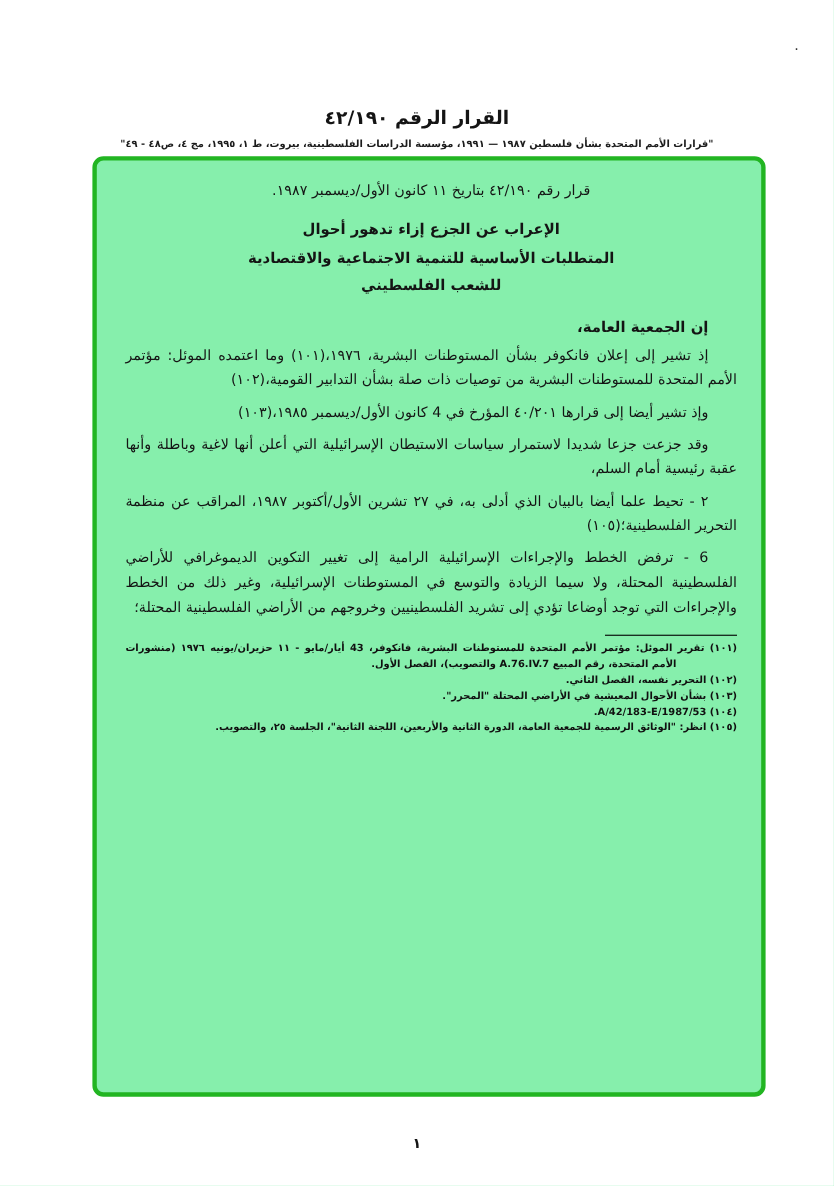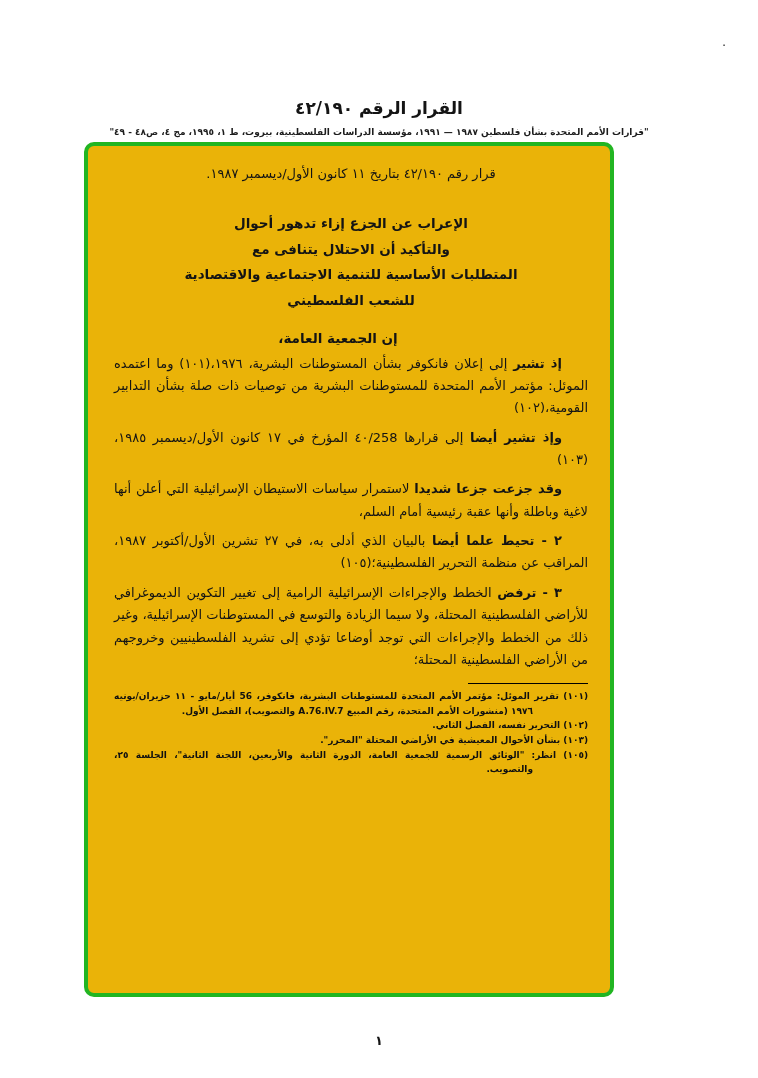--- a/index.html
+++ b/index.html
@@ -31,56 +31,55 @@
     text-align: center;
     direction: rtl;
     font-size: 9px;
     font-weight: bold;
     color: #1c1c1c;
   }
   .green-box {
     position: absolute;
     left: 84px;
     top: 142px;
-    width: 530px;
+    width: 612px;
     height: 855px;
     border: 4px solid #22b522;
     border-radius: 10px;
-    background: #eab308;
+    background: #86efac;
     direction: rtl;
     padding: 14px 22px 0 26px;
     overflow: hidden;
   }
   .intro {
     margin-top: 6px;
     text-align: center;
     font-size: 13px;
   }
   .res-heading {
-    margin-top: 30px;
+    margin-top: 16px;
     text-align: center;
     font-size: 13.5px;
     font-weight: bold;
     line-height: 1.9;
   }
   .salutation {
     margin-top: 16px;
     font-size: 13.5px;
     font-weight: bold;
     text-indent: 26px;
-    text-align: center;
   }
   .para {
     margin-top: 7px;
     font-size: 13px;
     line-height: 1.72;
     text-align: justify;
     text-indent: 26px;
   }
-  .para .lead { font-weight: bold; }
+  .para .lead { font-weight: normal; }
   .fn-sep {
     width: 120px;
     border-top: 1.5px solid #000;
     margin-top: 12px;
   }
   .footnotes { margin-top: 5px; padding-bottom: 10px; }
   .footnote {
     font-size: 9px;
     font-weight: bold;
     line-height: 1.62;
@@ -109,44 +108,44 @@
   <h1 class="doc-title">القرار الرقم ٤٢/١٩٠</h1>
 
   <div class="citation">"قرارات الأمم المتحدة بشأن فلسطين ١٩٨٧ — ١٩٩١، مؤسسة الدراسات الفلسطينية، بيروت، ط ١، ١٩٩٥، مج ٤، ص٤٨ - ٤٩"</div>
 
   <div class="green-box" style="border-color: rgb(34, 181, 34);">
 
     <p class="intro">قرار رقم ٤٢/١٩٠ بتاريخ ١١ كانون الأول/ديسمبر ١٩٨٧.</p>
 
     <div class="res-heading">
       <div>الإعراب عن الجزع إزاء تدهور أحوال</div>
-      <div>والتأكيد أن الاحتلال يتنافى مع</div>
       <div>المتطلبات الأساسية للتنمية الاجتماعية والاقتصادية</div>
       <div>للشعب الفلسطيني</div>
     </div>
 
     <p class="salutation">إن الجمعية العامة،</p>
 
     <p class="para"><span class="lead">إذ تشير</span> <span>إلى إعلان فانكوفر بشأن المستوطنات البشرية، ١٩٧٦،(١٠١) وما اعتمده الموئل: مؤتمر الأمم المتحدة للمستوطنات البشرية من توصيات ذات صلة بشأن التدابير القومية،(١٠٢)</span></p>
 
-    <p class="para"><span class="lead">وإذ تشير أيضا</span> <span>إلى قرارها ٤٠/258 المؤرخ في ١٧ كانون الأول/ديسمبر ١٩٨٥،(١٠٣)</span></p>
+    <p class="para"><span class="lead">وإذ تشير أيضا</span> <span>إلى قرارها ٤٠/٢٠١ المؤرخ في 4 كانون الأول/ديسمبر ١٩٨٥،(١٠٣)</span></p>
 
     <p class="para"><span class="lead">وقد جزعت جزعا شديدا</span> <span>لاستمرار سياسات الاستيطان الإسرائيلية التي أعلن أنها لاغية وباطلة وأنها عقبة رئيسية أمام السلم،</span></p>
 
 
     <p class="para"><span class="lead">٢ - تحيط علما أيضا</span> <span>بالبيان الذي أدلى به، في ٢٧ تشرين الأول/أكتوبر ١٩٨٧، المراقب عن منظمة التحرير الفلسطينية؛(١٠٥)</span></p>
 
-    <p class="para"><span class="lead">٣ - ترفض</span> <span>الخطط والإجراءات الإسرائيلية الرامية إلى تغيير التكوين الديموغرافي للأراضي الفلسطينية المحتلة، ولا سيما الزيادة والتوسع في المستوطنات الإسرائيلية، وغير ذلك من الخطط والإجراءات التي توجد أوضاعا تؤدي إلى تشريد الفلسطينيين وخروجهم من الأراضي الفلسطينية المحتلة؛</span></p>
+    <p class="para"><span class="lead">6 - ترفض</span> <span>الخطط والإجراءات الإسرائيلية الرامية إلى تغيير التكوين الديموغرافي للأراضي الفلسطينية المحتلة، ولا سيما الزيادة والتوسع في المستوطنات الإسرائيلية، وغير ذلك من الخطط والإجراءات التي توجد أوضاعا تؤدي إلى تشريد الفلسطينيين وخروجهم من الأراضي الفلسطينية المحتلة؛</span></p>
 
     <div class="fn-sep"></div>
 
     <div class="footnotes">
-      <div class="footnote"><span>(١٠١)</span> <span>تقرير الموئل: مؤتمر الأمم المتحدة للمستوطنات البشرية، فانكوفر، 56 أيار/مايو - ١١ حزيران/يونيه ١٩٧٦ (منشورات الأمم المتحدة، رقم المبيع A.76.IV.7 والتصويب)، الفصل الأول.</span></div>
+      <div class="footnote"><span>(١٠١)</span> <span>تقرير الموئل: مؤتمر الأمم المتحدة للمستوطنات البشرية، فانكوفر، 43 أيار/مايو - ١١ حزيران/يونيه ١٩٧٦ (منشورات الأمم المتحدة، رقم المبيع A.76.IV.7 والتصويب)، الفصل الأول.</span></div>
       <div class="footnote"><span>(١٠٢)</span> <span>التحرير نفسه، الفصل الثاني.</span></div>
       <div class="footnote"><span>(١٠٣)</span> <span>بشأن الأحوال المعيشية في الأراضي المحتلة "المحرر".</span></div>
+      <div class="footnote"><span>(١٠٤)</span> <span>A/42/183-E/1987/53.</span></div>
       <div class="footnote"><span>(١٠٥)</span> <span>انظر: "الوثائق الرسمية للجمعية العامة، الدورة الثانية والأربعين، اللجنة الثانية"، الجلسة ٢٥، والتصويب.</span></div>
     </div>
 
   </div>
 
   <div class="page-number">١</div>
 
 </div>
 
 </body></html>

